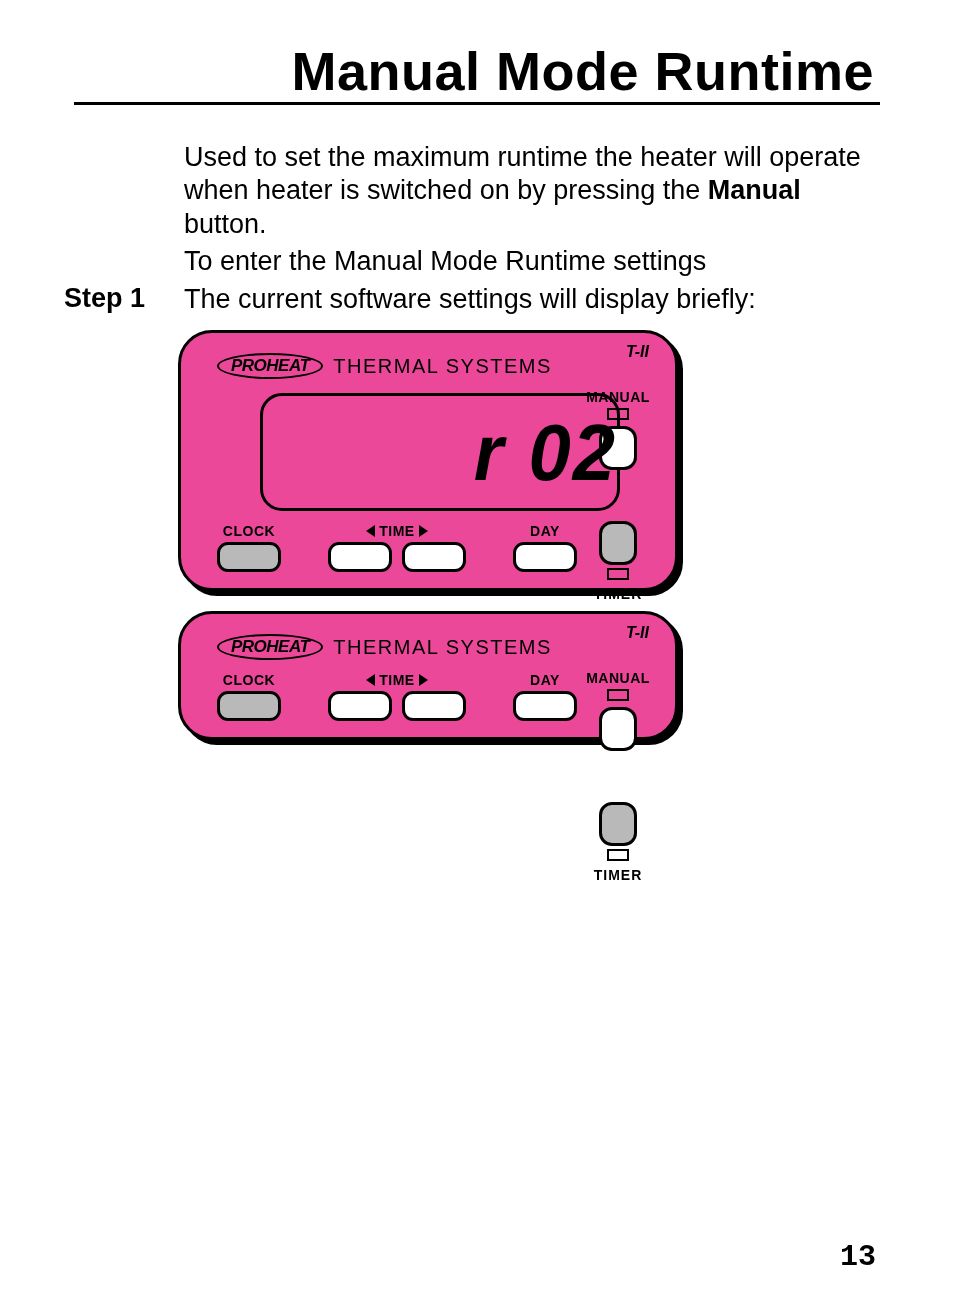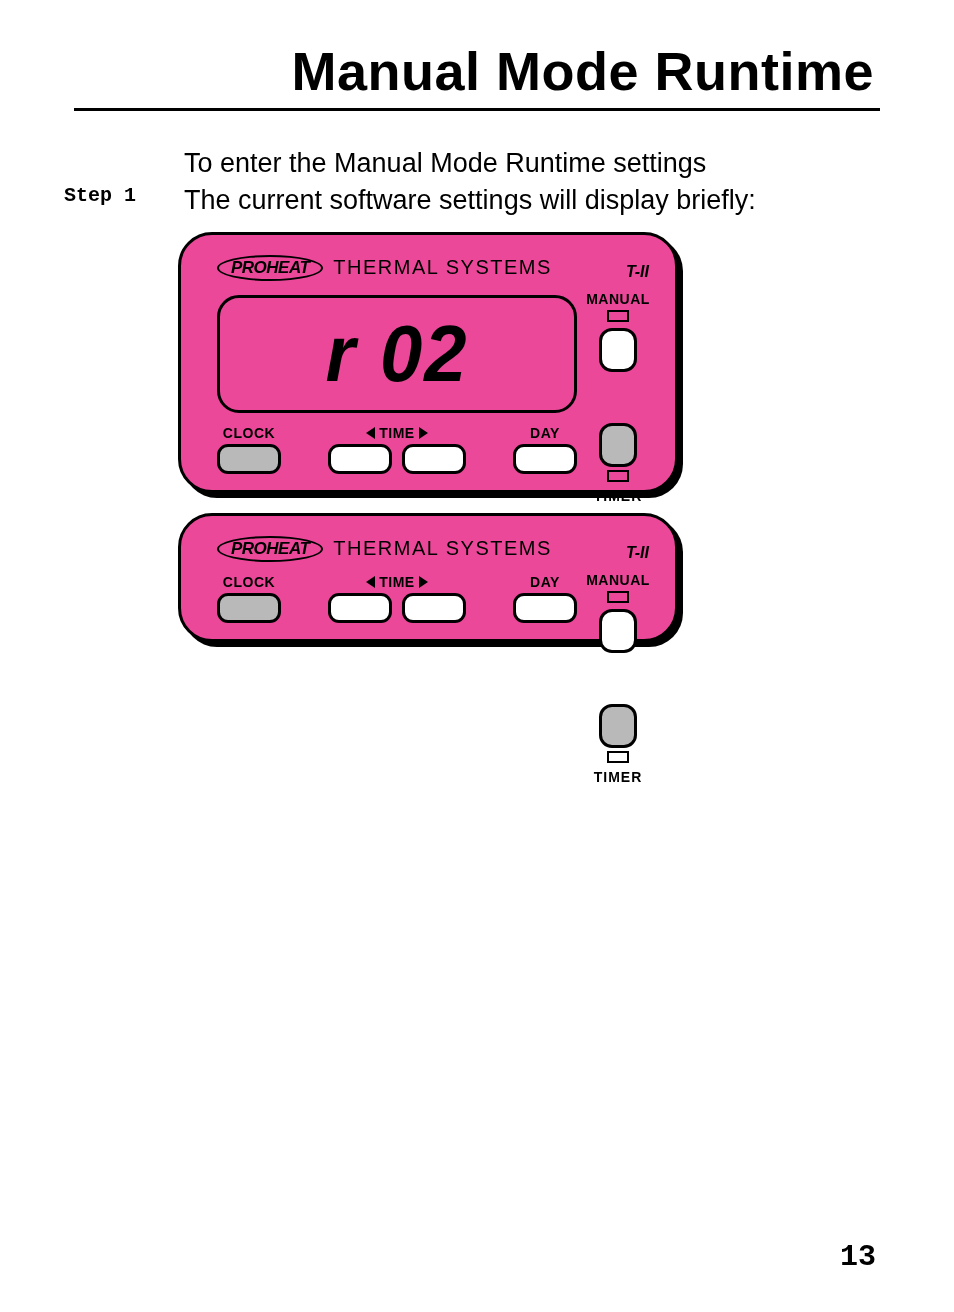--- a/index.html
+++ b/index.html
@@ -10,34 +10,32 @@
     font-family: Arial, Helvetica, sans-serif;
     color: #000;
     position: relative;
     padding: 40px 74px 40px 74px;
   }
   .title {
     font-size: 54px;
     font-weight: 900;
     text-align: right;
     padding-right: 6px;
-    padding-bottom: 6px;
     letter-spacing: 0.5px;
   }
   .hr { border-bottom: 3px solid #000; margin-bottom: 36px; }
   .content { padding-left: 110px; padding-right: 6px; }
   .para { font-size: 27px; line-height: 1.24; margin-bottom: 4px; }
   .step-row { position: relative; }
   .step-label {
     position: absolute;
     left: -120px;
     top: 0;
     font-weight: 900;
-    font-size: 20px;
-    font-family: Liberation Mono, monospace;
+    font-size: 27px;
   }
   b { font-weight: 900; }
 
   .device-wrap { margin: 14px 0 20px -6px; }
   .device {
     width: 500px;
     background: #ec4899;
     border: 3.5px solid #000;
     border-radius: 34px;
     padding: 20px 22px 16px 36px;
@@ -52,21 +50,21 @@
     font-weight: 900;
     font-style: italic;
     font-size: 17px;
     letter-spacing: -0.5px;
     display: inline-block;
   }
   .thermal { font-size: 20px; letter-spacing: 1.5px; font-weight: 500; }
   .model {
     position: absolute;
     right: 26px;
-    top: 28px;
+    top: 10px;
     font-weight: 900;
     font-style: italic;
     font-size: 16px;
   }
   .manual-col {
     position: absolute;
     right: 22px;
     top: 56px;
     width: 70px;
     text-align: center;
@@ -91,22 +89,23 @@
   .lbl-timer { font-weight: 900; font-size: 14px; letter-spacing: 1px; margin-top: 4px; }
 
   .lcd {
     margin-top: 14px;
     width: 360px;
     height: 118px;
     border: 3.5px solid #000;
     border-radius: 22px;
     display: flex;
     align-items: center;
-    justify-content: center;
+    justify-content: flex-end;
     font-family: "Courier New", monospace;
+    margin-left: 43px;
   }
   .lcd-text {
     font-size: 76px;
     font-weight: 700;
     font-style: italic;
     letter-spacing: 2px;
     transform: scaleY(1.05);
     font-family: Arial, sans-serif;
   }
   .btn-row {
@@ -138,20 +137,23 @@
     font-family: Liberation Mono, monospace;
   }
 </style>
 </head>
 <body>
 
 <div class="title">Manual Mode Runtime</div>
 <div class="hr"></div>
 
 <div class="content">
+  <p class="para">
+    <span>Used to set the maximum runtime the heater will operate when heater is switched on by pressing the </span><b>Manual</b><span> button.</span>
+  </p>
   <p class="para">To enter the Manual Mode Runtime settings</p>
 
   <div class="step-row">
     <div class="step-label">Step 1</div>
     <p class="para">The current software settings will display briefly:</p>
   </div>
 
   <div class="device-wrap">
     <div class="device">
       <div class="dev-header">

